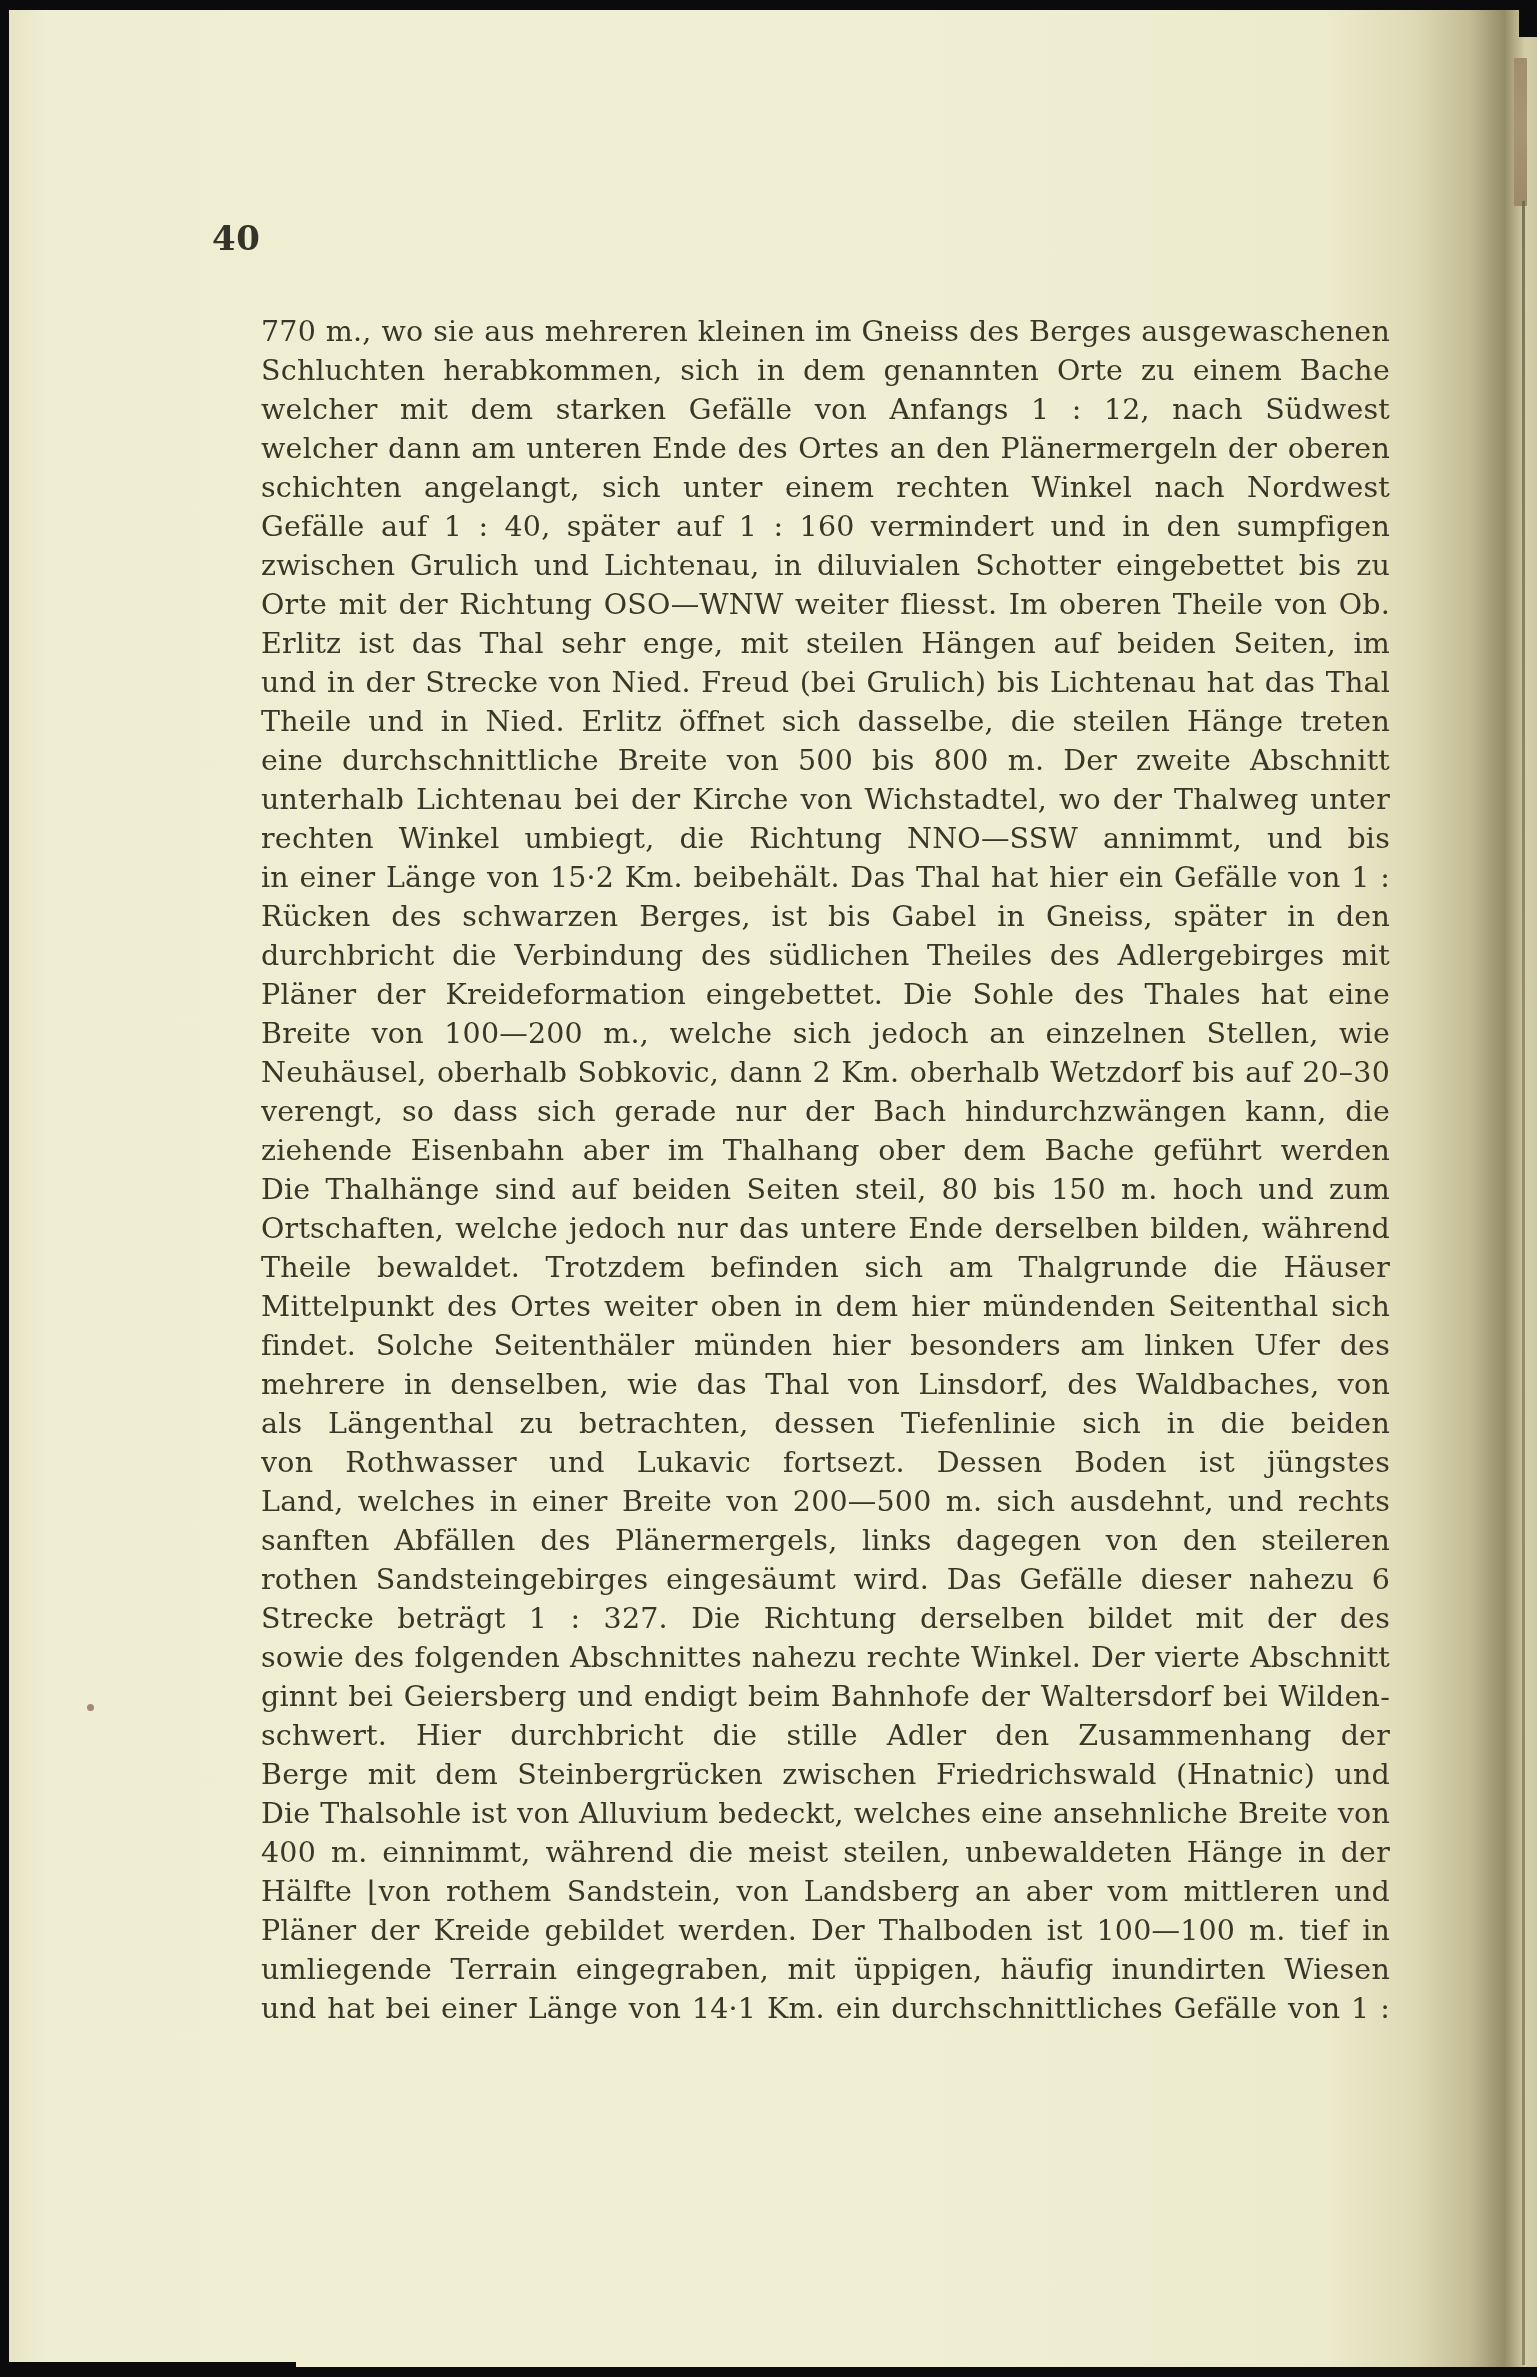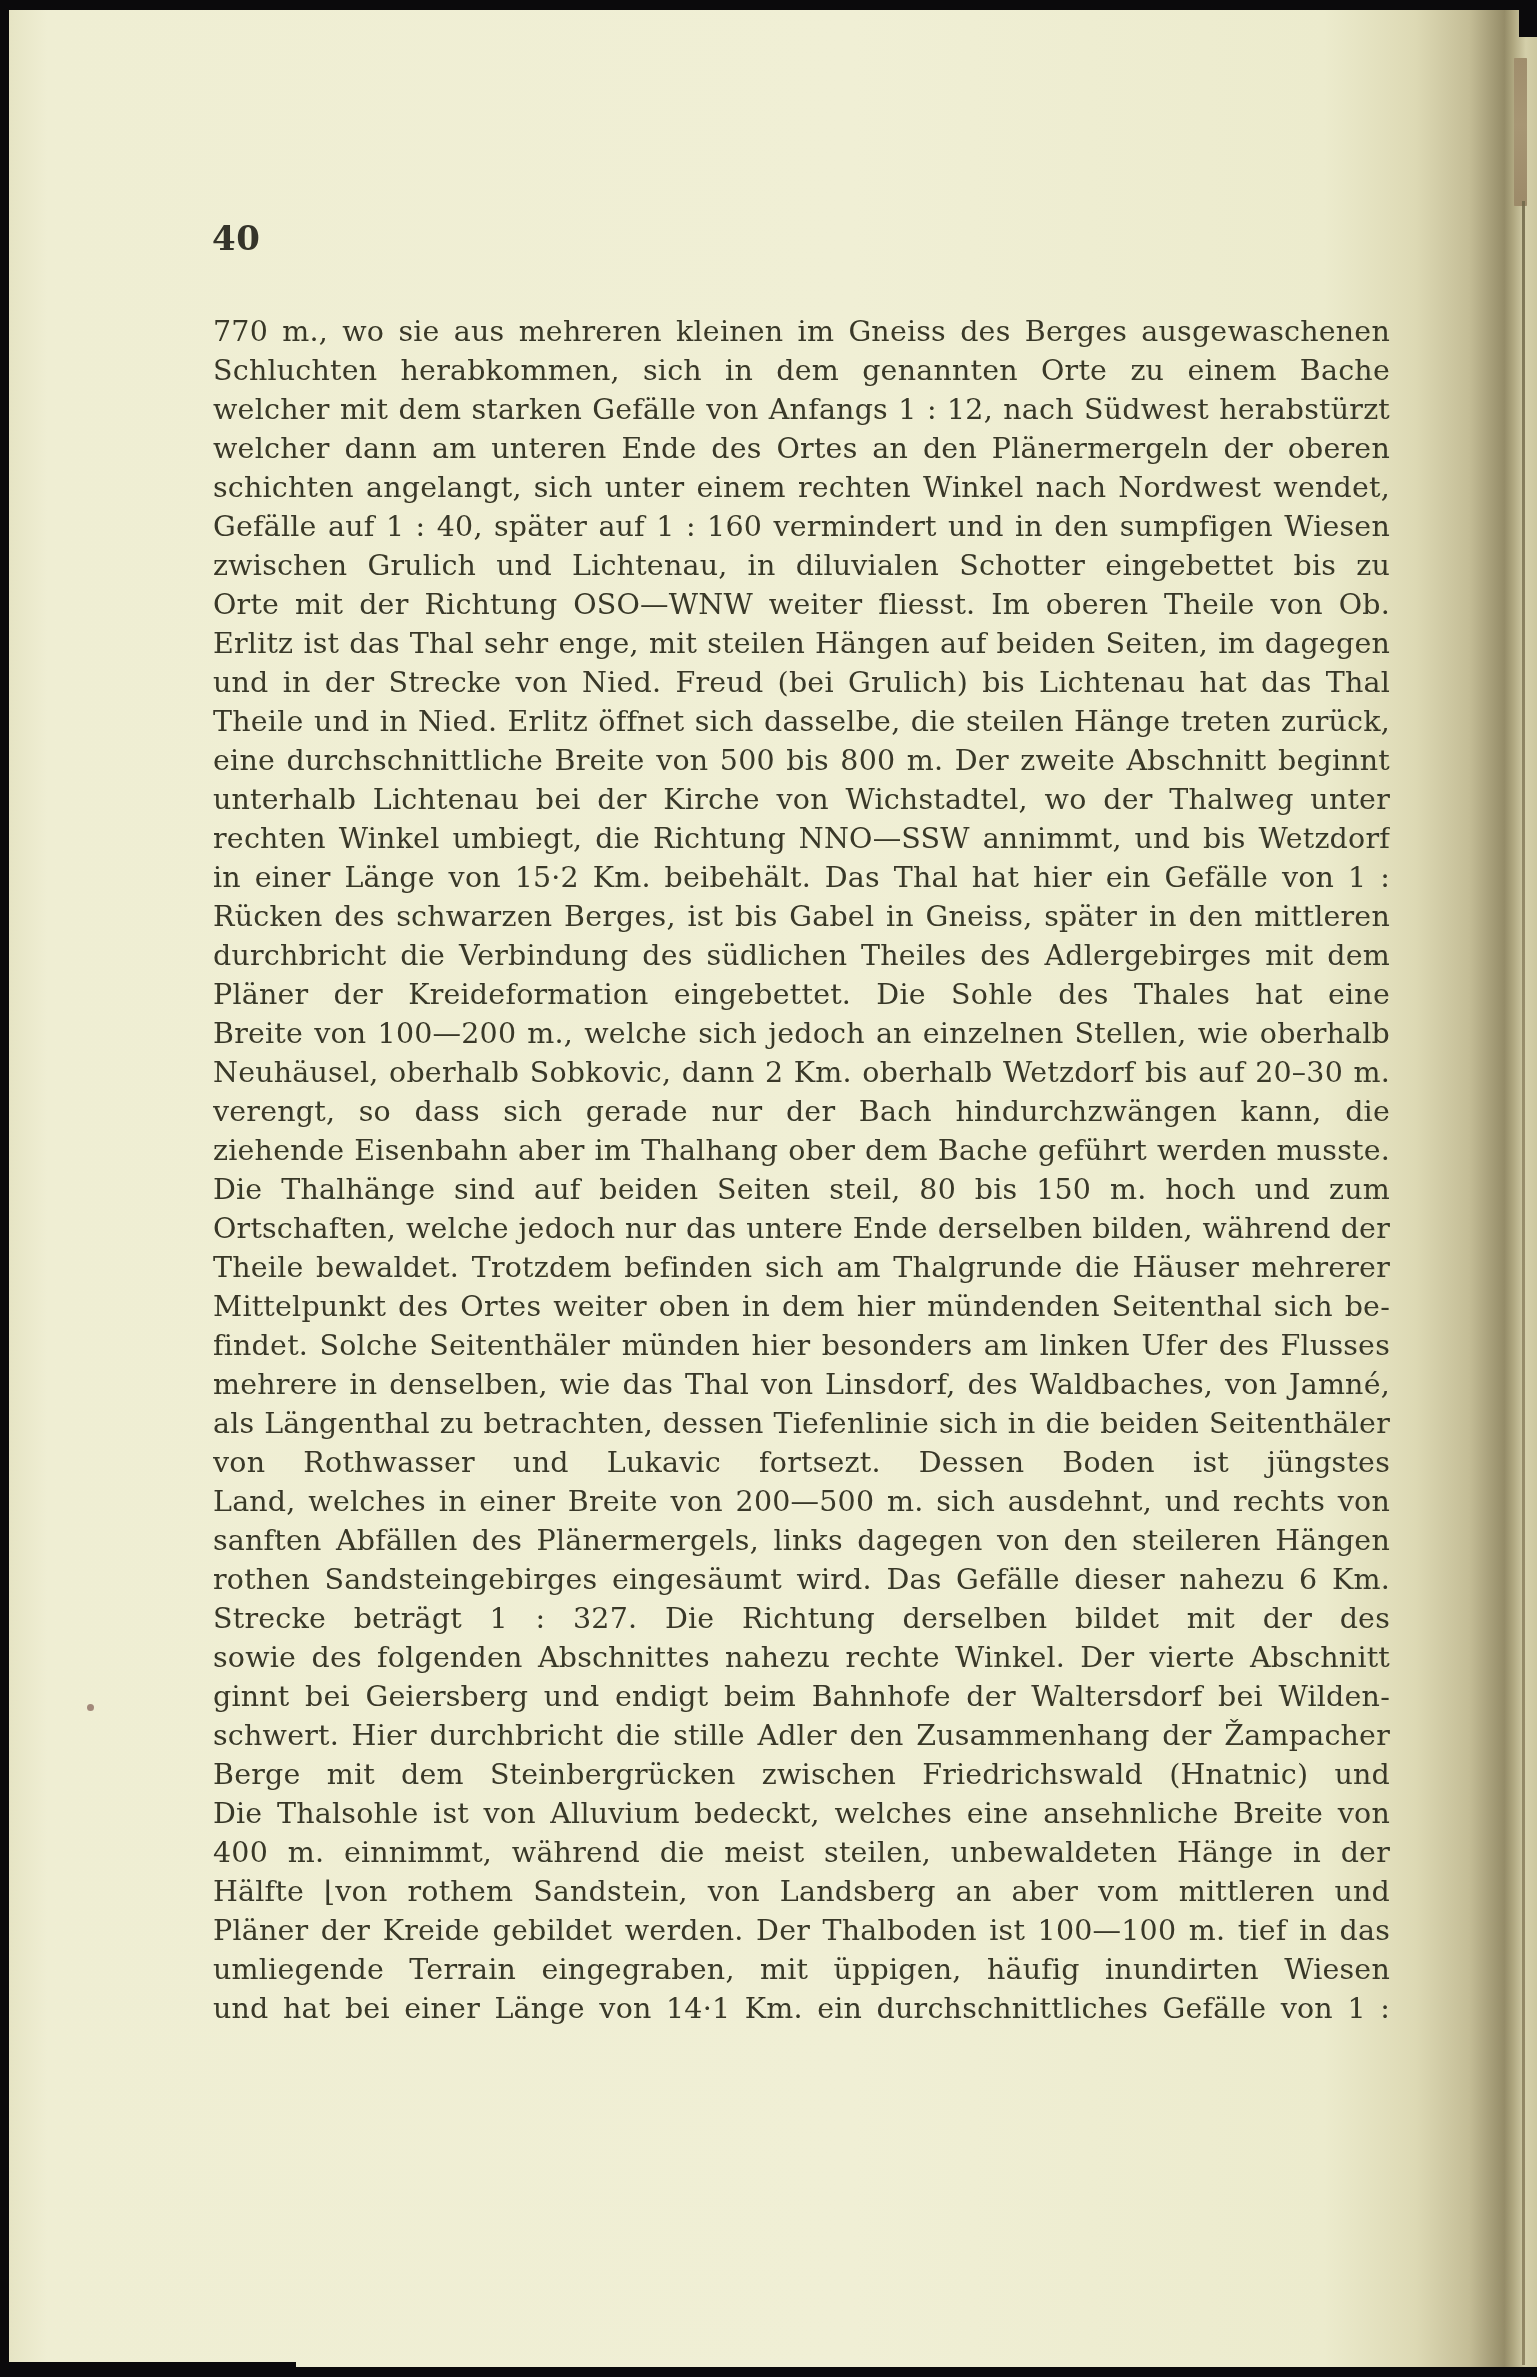--- a/index.html
+++ b/index.html
@@ -106,20 +106,21 @@
     font-size: 28.5px;
     letter-spacing: 0.2px;
   }
   .paragraph .line {
     height: 39px;
     line-height: 39px;
     text-align: justify;
     text-align-last: justify;
     overflow: hidden;
     white-space: nowrap; 
+    margin-left: 48px;
   }
   
   .paragraph .line { white-space: normal; }
 </style>
 </head>
 <body>
 
 <div class="stage">
 
   <div class="paper"></div>

